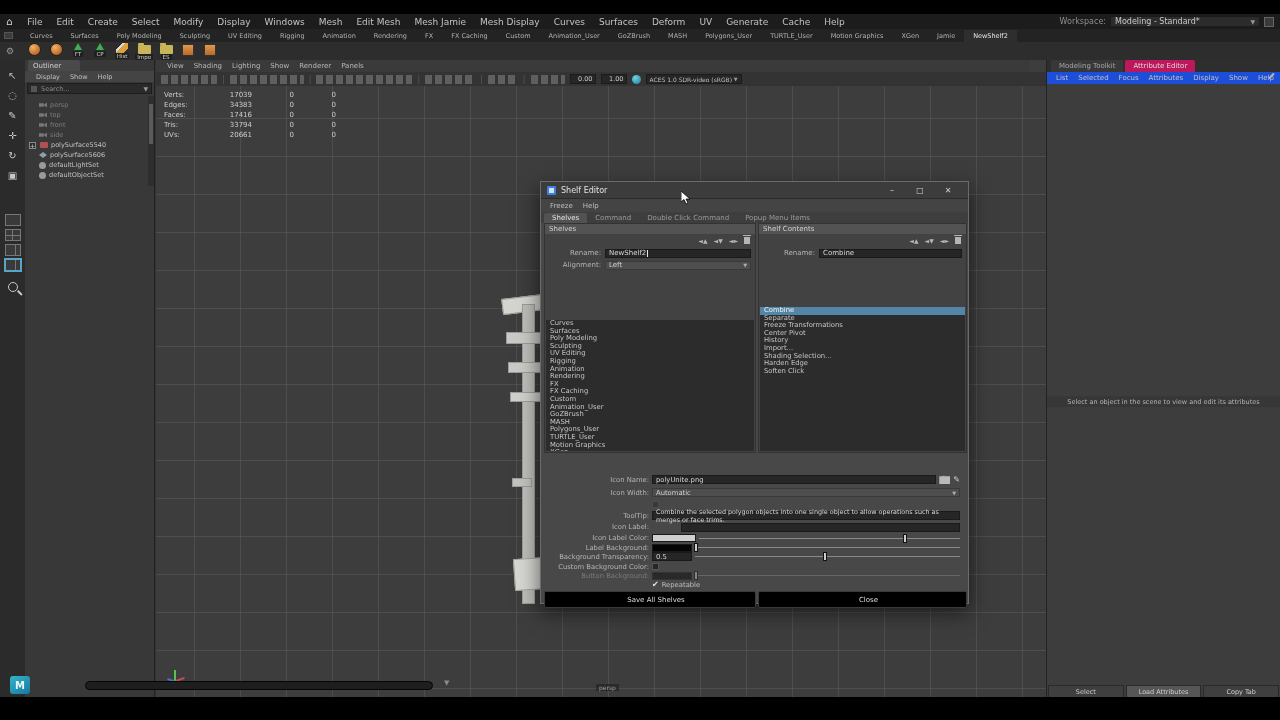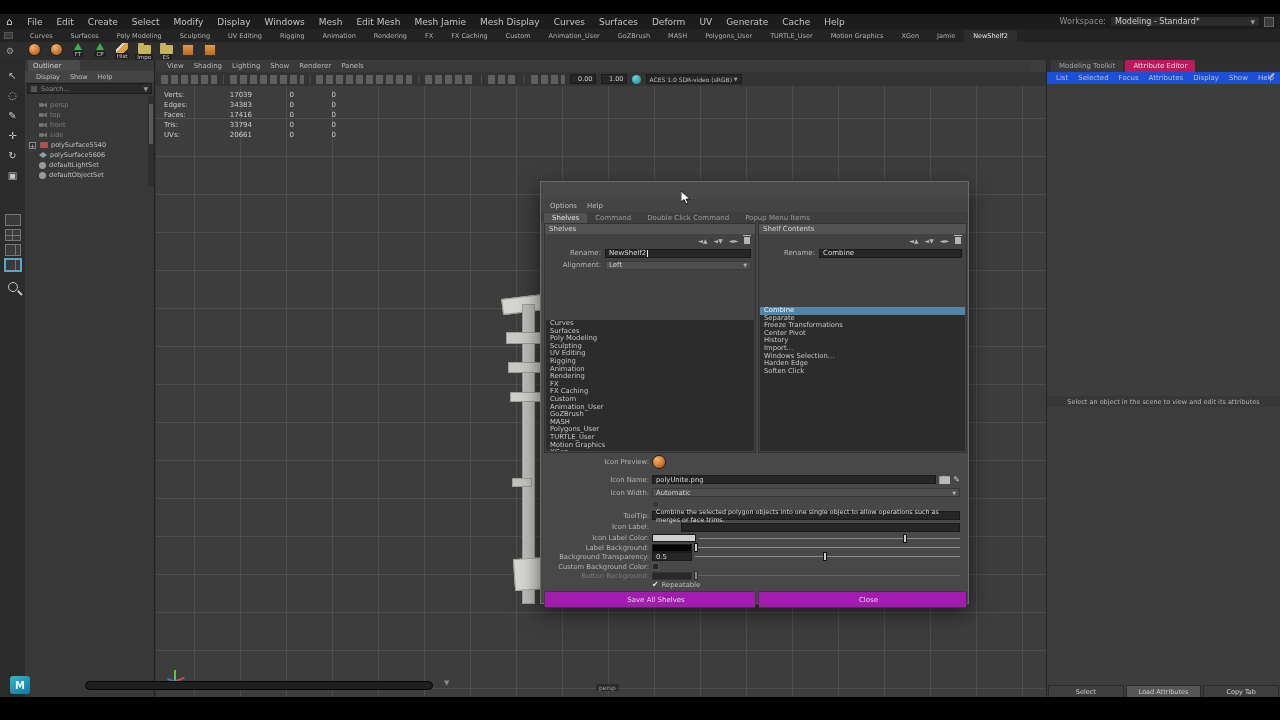--- a/index.html
+++ b/index.html
@@ -147,21 +147,21 @@
   .slider:before{content:"";position:absolute;left:0;right:0;top:4px;height:1px;background:#8a8a8a;}
   .slider .handle{position:absolute;top:0;width:4px;height:9px;background:#cdcdcd;border:1px solid #111;}
   .valfield{width:40px;height:9px;background:#262626;border:1px solid #1a1a1a;color:#d6d6d6;display:flex;align-items:center;padding:0 3px;flex:none;}
   .dimrow{opacity:.45;}
   .checkbox{width:7px;height:7px;background:#262626;border:1px solid #555;flex:none;}
   .checkmark{color:#e8e8e8;font-size:8px;flex:none;}
   .previewicon{width:14px;height:14px;border-radius:50%;background:radial-gradient(circle at 35% 30%,#f0b46a,#c06a28 70%,#8a4517);border:1px solid #222;flex:none;}
   .ficon{width:11px;height:9px;flex:none;}
   .ficon.folder2{background:#b9b9b9;clip-path:polygon(0 15%,35% 15%,45% 0,45% 15%,100% 15%,100% 100%,0 100%);}
   .ficon.edit{background:transparent;color:#c8c8c8;font-size:8px;width:auto;}
-  .dbtn{position:absolute;top:409px;height:17px;background:#a21caf;border:1px solid #3a3a3a;color:#dedede;display:flex;align-items:center;justify-content:center;font-size:7px;border-radius:2px;padding-left:12px;}
+  .dbtn{position:absolute;top:409px;height:17px;background:#000000;border:1px solid #3a3a3a;color:#dedede;display:flex;align-items:center;justify-content:center;font-size:7px;border-radius:2px;padding-left:12px;}
   .dbtn.save{left:3px;width:212px;}
   .dbtn.close{left:217px;width:209px;}
 
   .cursor{position:absolute;left:681px;top:190px;z-index:60;}
 
   [data-list]{min-height:1px;}
 </style>
 </head>
 <body>
 
@@ -436,22 +436,31 @@
           <div class="ae-btn">Copy Tab</div>
         </div>
     </div>
 
     <div class="mlogo">M</div>
     <div class="hbar"></div>
     <div class="hbar-arrow">▼</div>
   </div>
 
   <div class="dialog">
+    <div class="dlg-title">
+      <div class="dlg-doc"></div>
+      <span>Shelf Editor</span>
+      <div class="dlg-winbtns">
+        <span>–</span>
+        <span>□</span>
+        <span>✕</span>
+      </div>
+    </div>
     <div class="dlg-menus" data-list="dialog.menus">
-        <div class="pmenu-item">Options</div>
+        <div class="pmenu-item">Freeze</div>
         <div class="pmenu-item">Help</div>
       </div>
     <div class="dlg-tabs" data-list="dialog.tabs">
         <div class="li selected">Shelves</div>
         <div class="li">Command</div>
         <div class="li">Double Click Command</div>
         <div class="li">Popup Menu Items</div>
       </div>
 
     <div class="dpanel left">
@@ -512,30 +521,26 @@
           <span>Combine</span>
         </div>
       </div>
       <div class="dlist" data-list="dialog.contents_panel.items">
           <div class="dlist-item selected">Combine</div>
           <div class="dlist-item">Separate</div>
           <div class="dlist-item">Freeze Transformations</div>
           <div class="dlist-item">Center Pivot</div>
           <div class="dlist-item">History</div>
           <div class="dlist-item">Import...</div>
-          <div class="dlist-item">Windows Selection...</div>
+          <div class="dlist-item">Shading Selection...</div>
           <div class="dlist-item">Harden Edge</div>
           <div class="dlist-item">Soften Click</div>
         </div>
     </div>
 
-    <div class="frow" style="top:272px;height:16px;">
-      <span class="flbl">Icon Preview:</span>
-      <div class="previewicon"></div>
-    </div>
     <div class="frow" style="top:292px;height:11px;">
       <span class="flbl">Icon Name:</span>
       <div class="dfield">
           <span>polyUnite.png</span>
         </div>
       <div class="ficon folder2"></div>
       <div class="ficon edit">✎</div>
     </div>
     <div class="frow" style="top:305px;height:11px;">
       <span class="flbl">Icon Width:</span>

